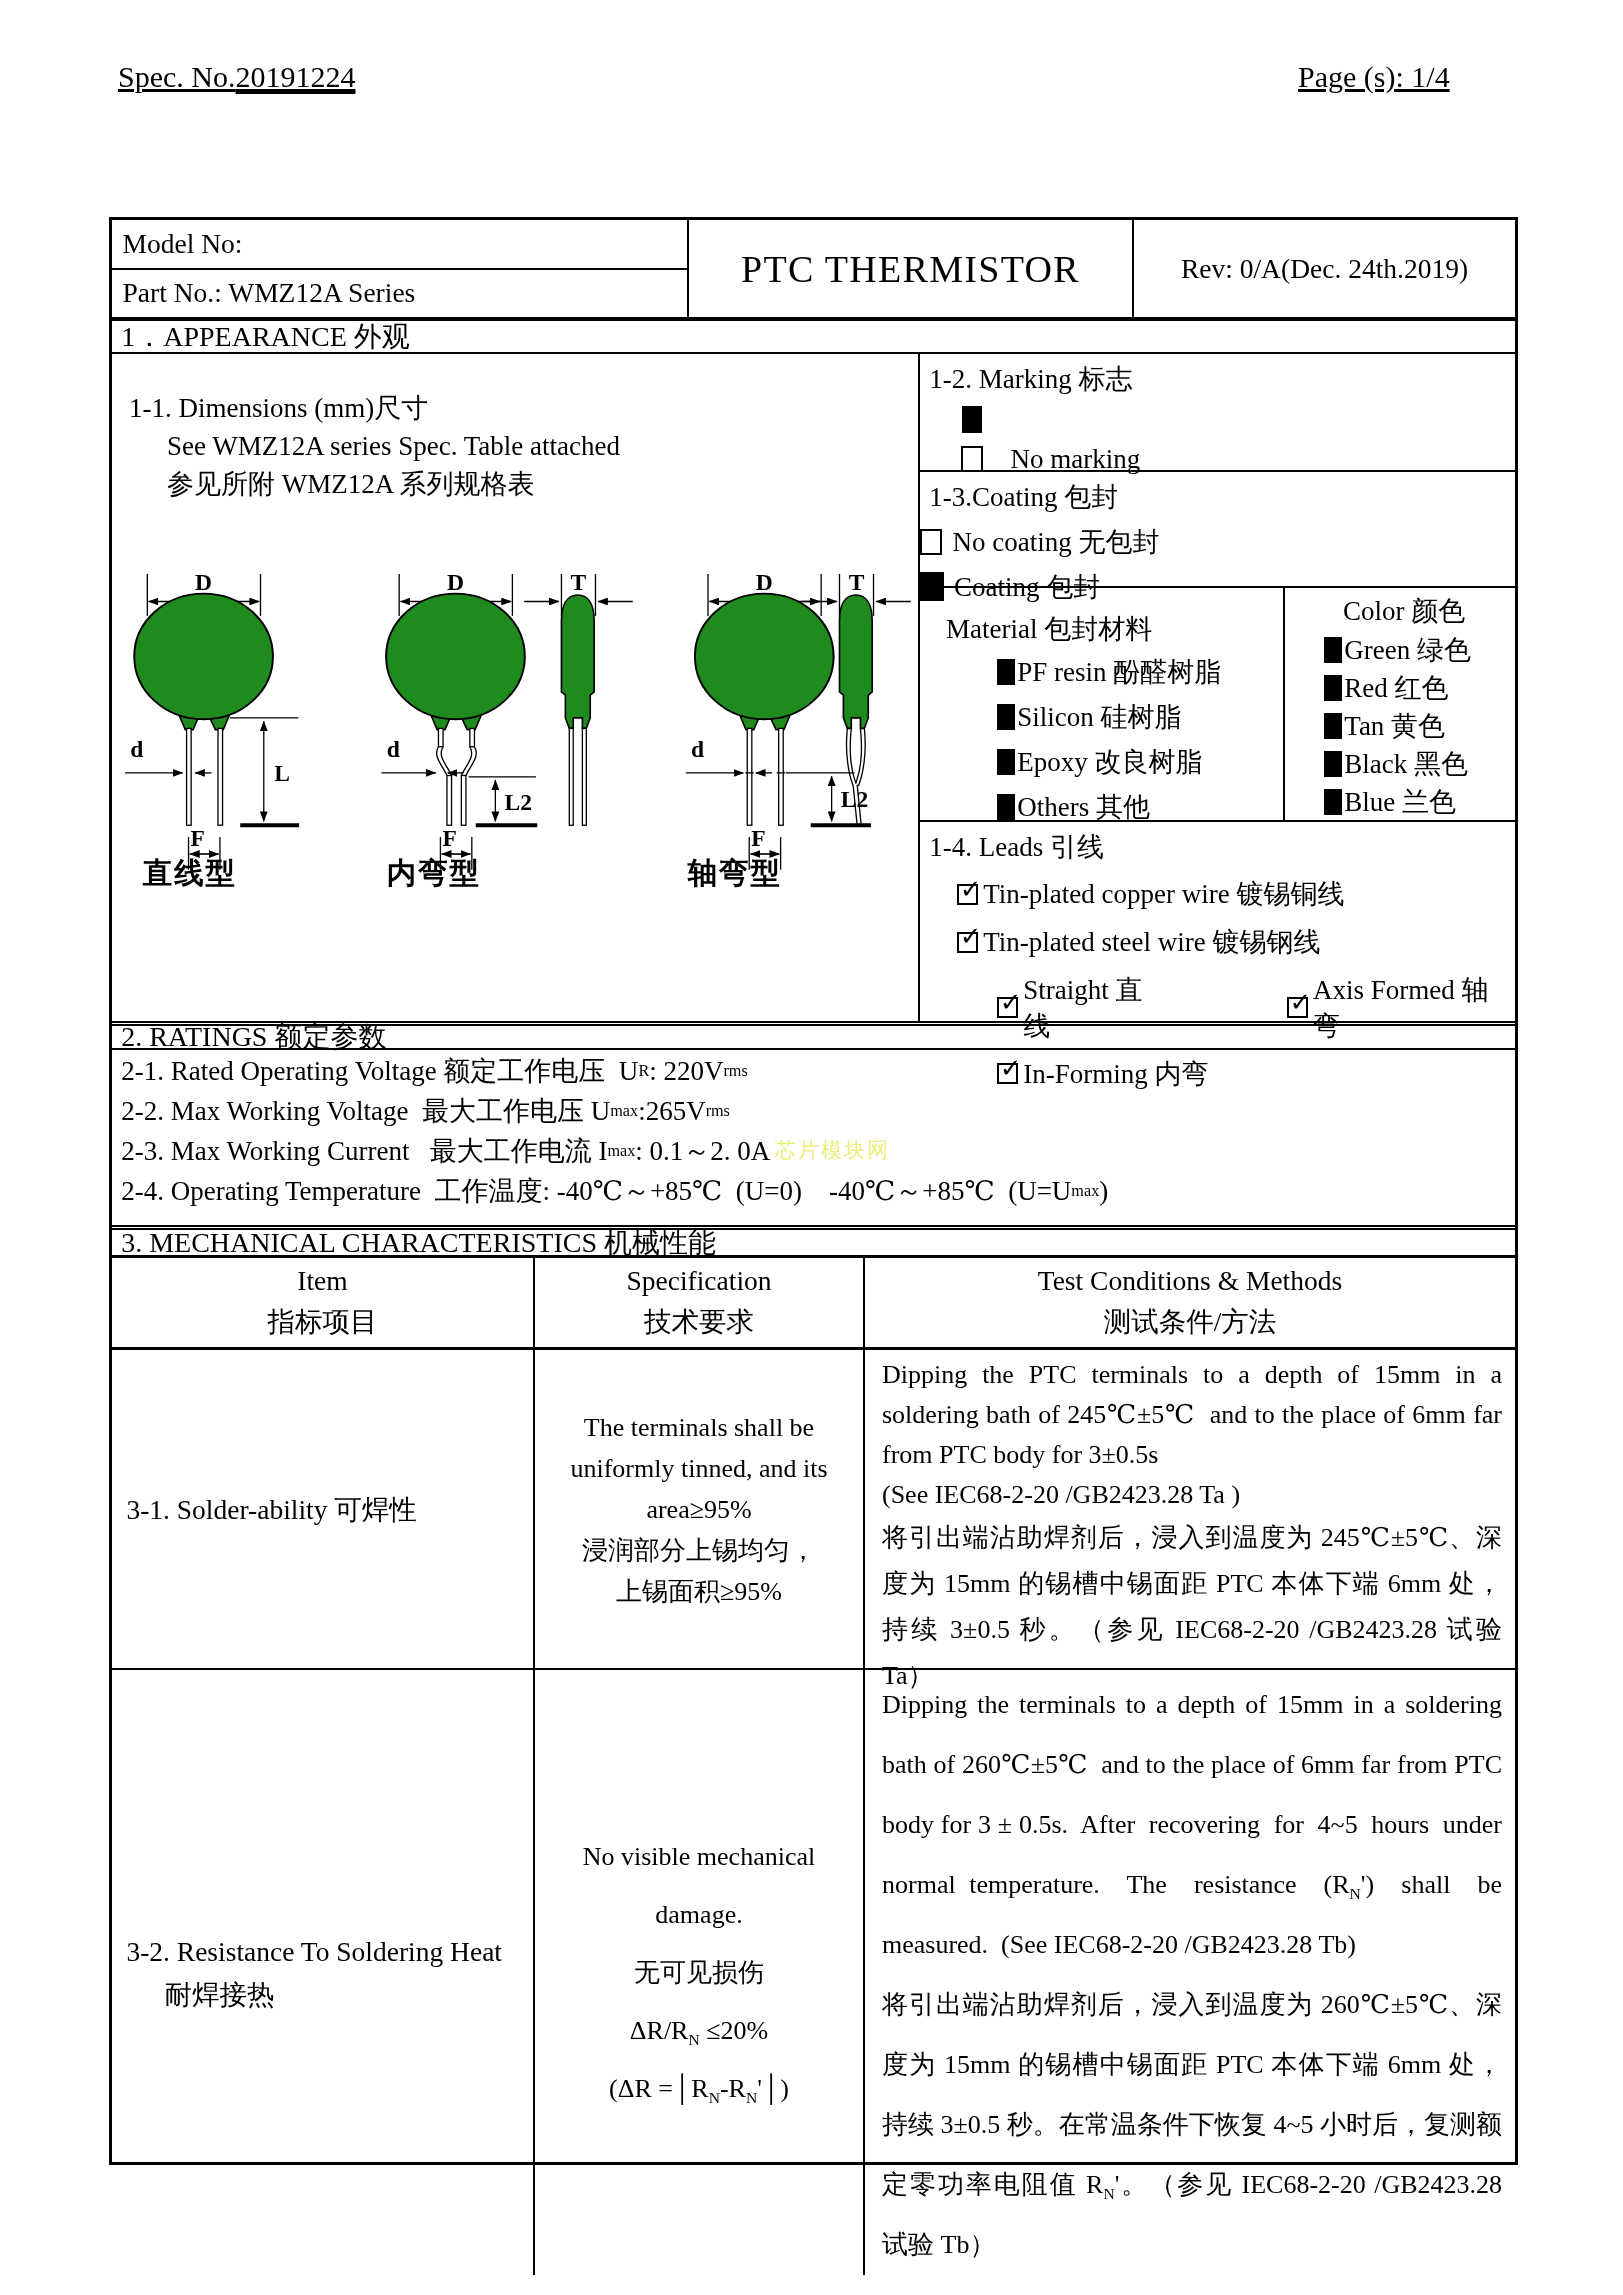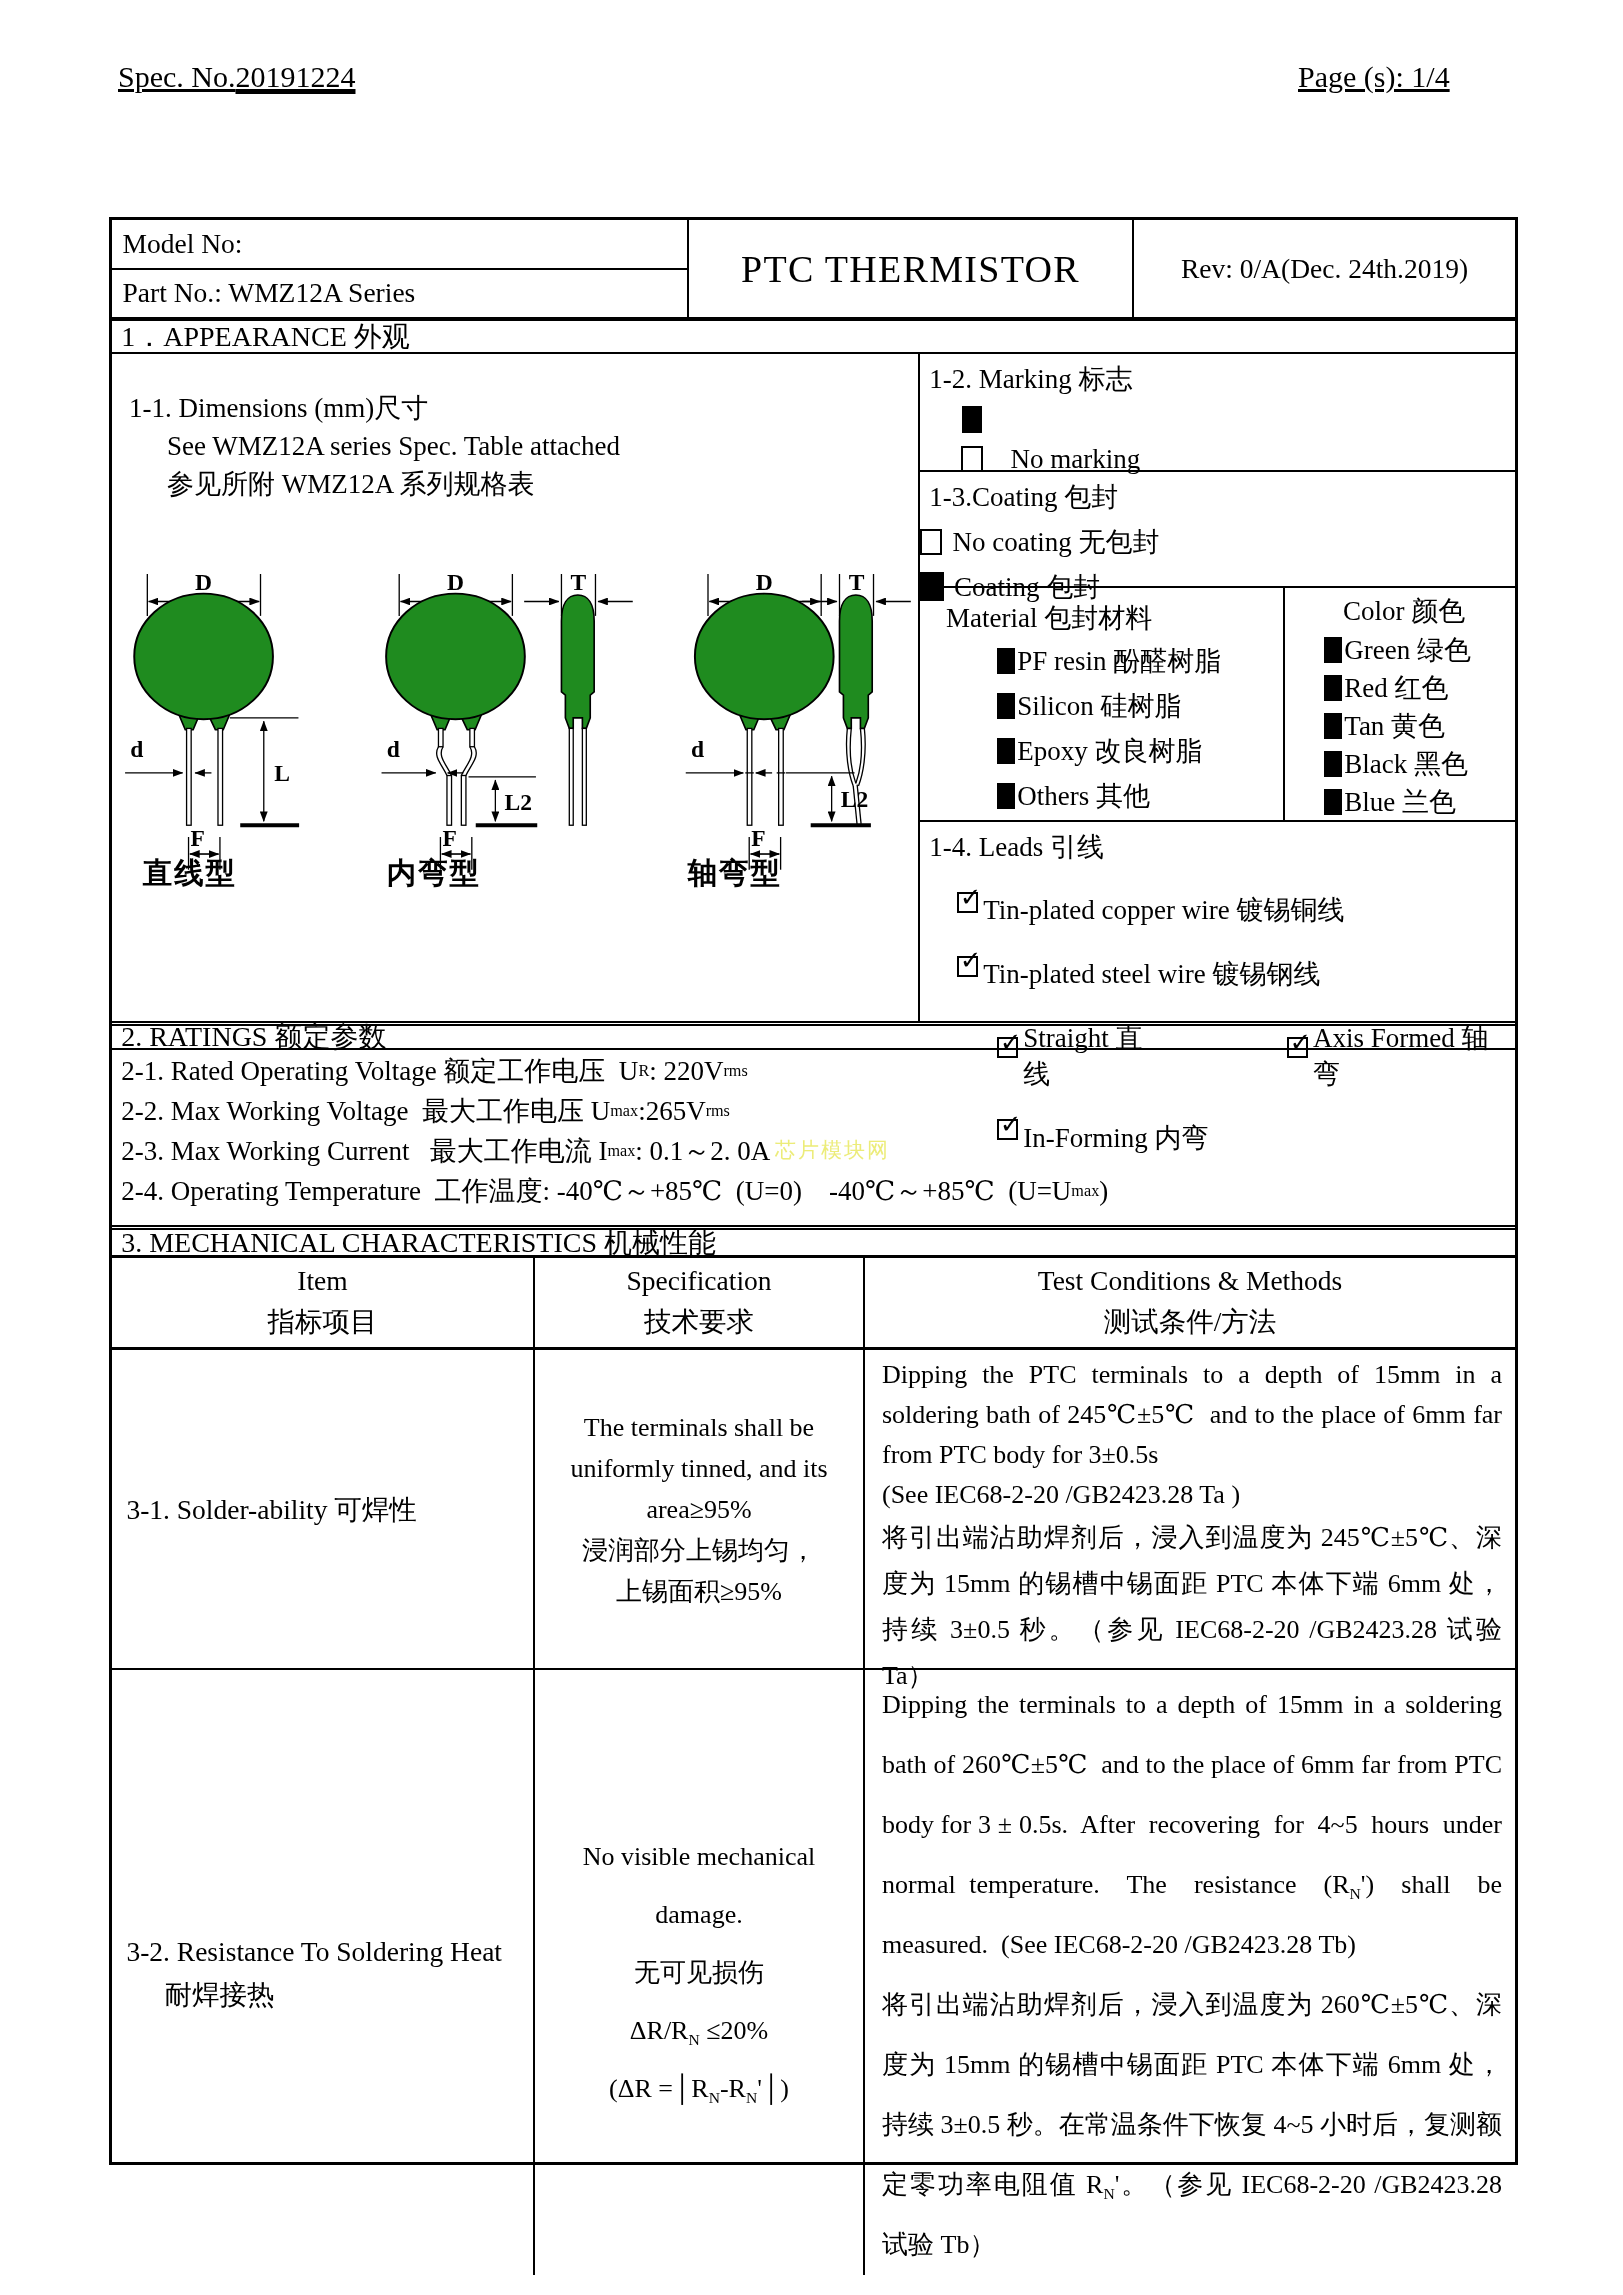--- a/index.html
+++ b/index.html
@@ -53,31 +53,31 @@
   .cbx{display:inline-block;width:21px;height:21px;border:2px solid #000;position:relative;vertical-align:middle;}
   .cbx span{position:absolute;left:0.7px;top:-9.2px;font-size:26px;line-height:26px;}
 
   .cbrow{display:flex;align-items:center;font-size:27px;margin-top:10.5px;}
   .cbrow .lbl{margin-left:10.5px;}
   .b-marking .mk{margin-left:42px;margin-top:9.2px;}
   .b-marking .cbrow{margin-left:41px;}
   .b-marking .cbrow .lbl{margin-left:27.5px;}
   .b-coating .cbrow{margin-top:9.2px;}
 
-  .mat-left{width:365px;border-right:2px solid #000;padding-top:12px;}
+  .mat-left{width:365px;border-right:2px solid #000;padding-top:23px;}
   .mat-right{flex:1;padding-top:5.2px;}
   .mat-left .hd{font-size:27px;padding-left:26px;height:38px;}
   .mat-right .hd{font-size:27px;padding-left:58px;height:38px;}
   .matrow{display:flex;align-items:center;font-size:27px;height:45px;}
   .mat-left .matrow{padding-left:77px;}
   .mat-right .matrow{padding-left:39px;height:38px;}
   .matrow .lbl{margin-left:2.6px;}
 
   .b-leads .cbrow{margin-left:37px;margin-top:11.8px;font-size:27px;}
-  .b-leads .cbrow .lbl{margin-left:5.2px;margin-top:16px;}
+  .b-leads .cbrow .lbl{margin-left:5.2px;}
   .b-leads .forms{margin-left:77px;}
   .b-leads .forms .gap{display:inline-block;width:118px;}
   .b-leads .inline2{display:flex;align-items:center;}
 
   
   .r-rate{height:177px;border-top:2.6px solid #000;padding:1.3px 0 0 9.2px;flex:none;}
   .rate-line{height:40px;display:flex;align-items:center;font-size:27px;white-space:pre-wrap;}
   sub{font-size:60%;line-height:0;}
 
   

